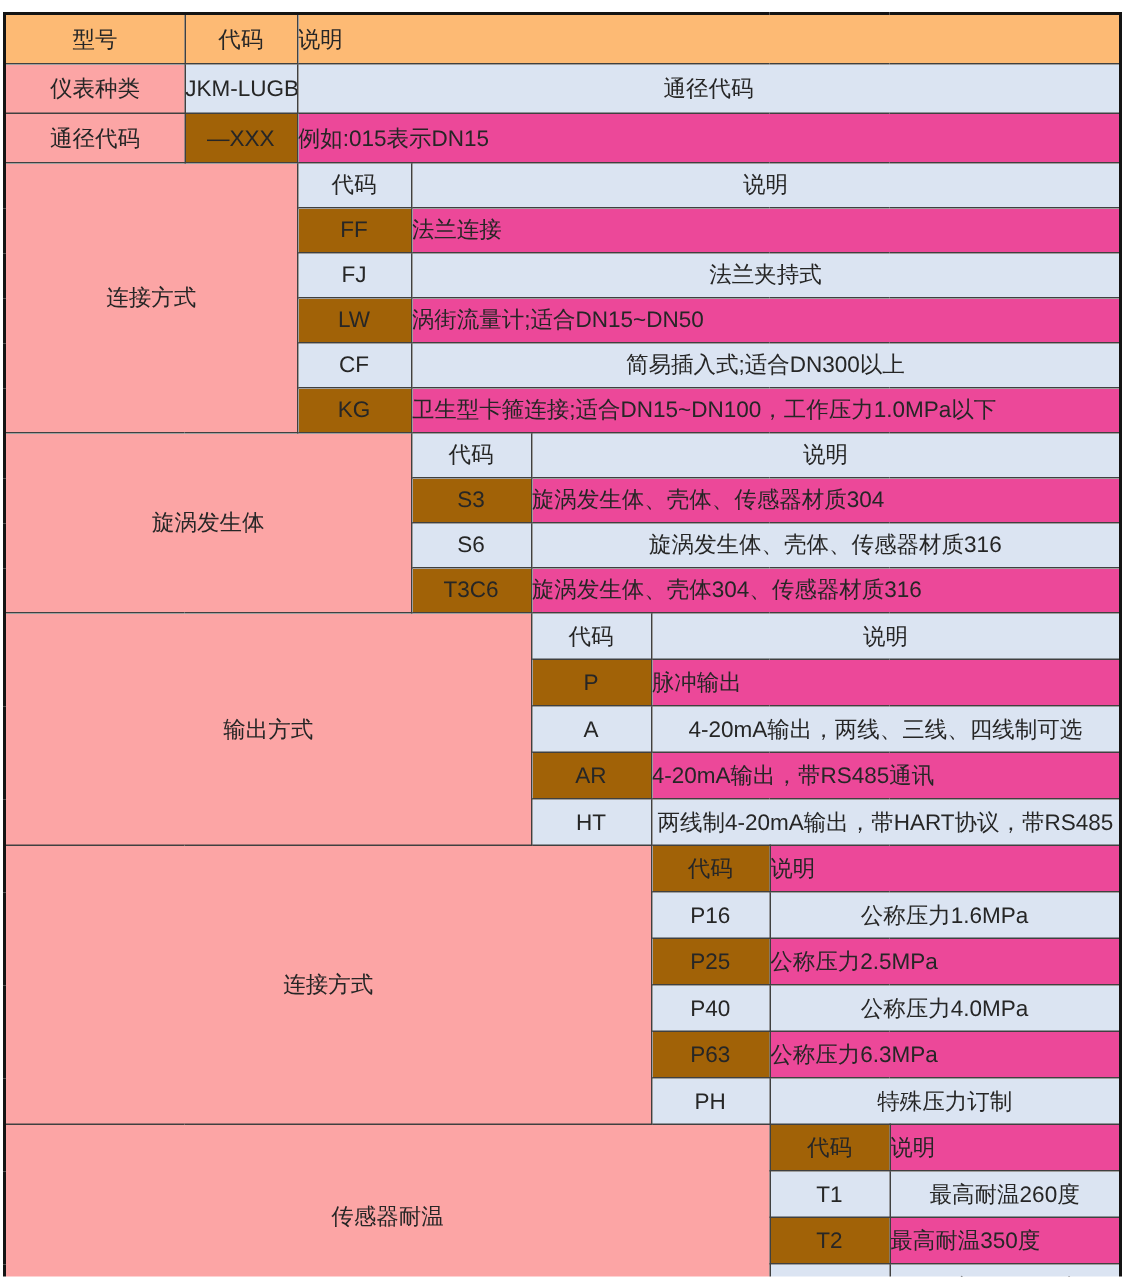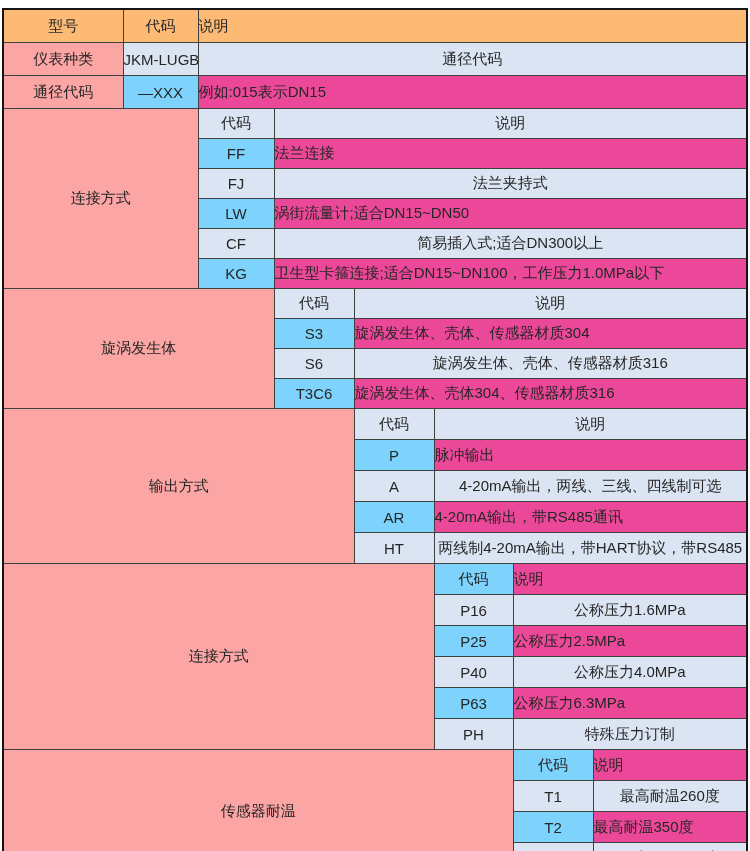--- a/index.html
+++ b/index.html
@@ -31,21 +31,21 @@
     font-weight: normal;
     padding: 0;
     overflow: hidden;
     white-space: nowrap;
     vertical-align: middle;
   }
   tr.h32 > th, tr.h32 > td { height: 32px; }
   tr.h29 > td { height: 29px; }
   tr.h30 > td { height: 30px; }
   .lbl  { text-align: center; background: #fca5a5; }
-  .code { text-align: center; background: #7dd3fc; }
+  .code { text-align: center; background: #a16207; }
   .desc { text-align: left; padding-left: 12px; background: #ec4899; }
   .b    { background: #dbe4f2; text-align: center; }
   .hdr  { background: #fdba74; }
 </style>
 </head>
 <body>
 
 <div class="wrap">
 <table class="spec">
   <colgroup>

